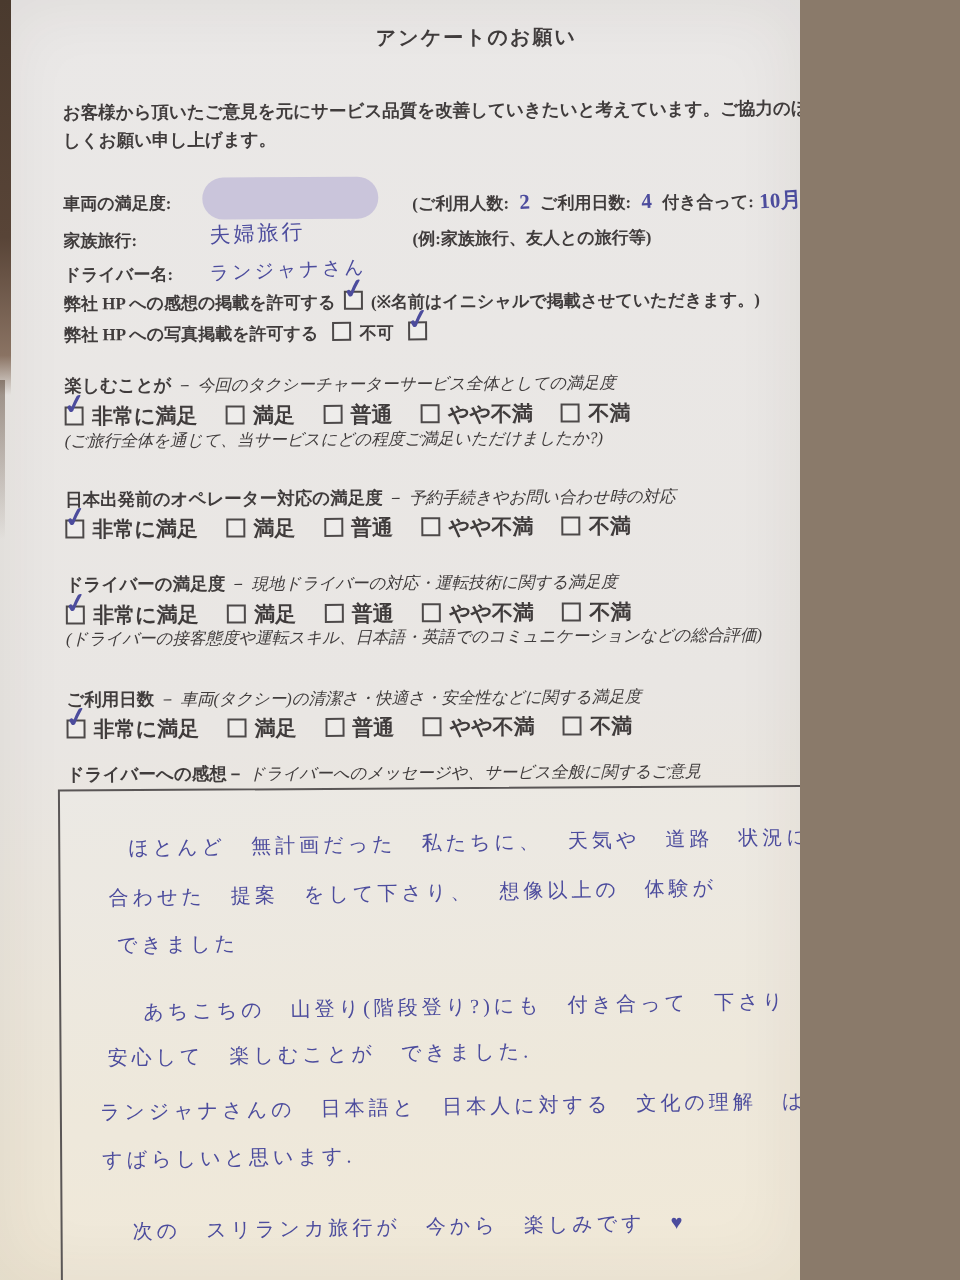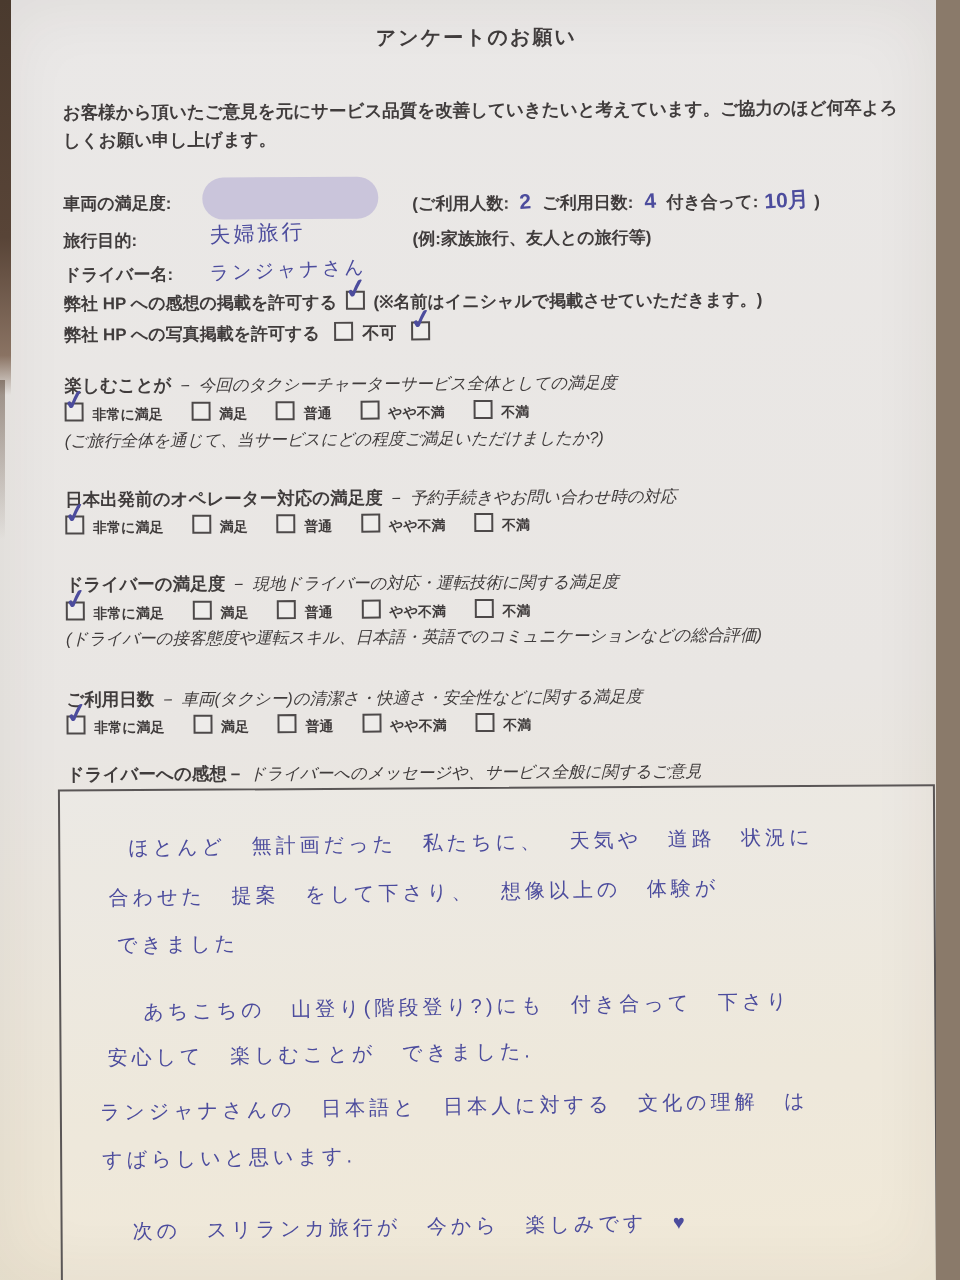--- a/index.html
+++ b/index.html
@@ -1,35 +1,35 @@
 <!DOCTYPE html>
 <html><head>
 <meta charset="utf-8">
 <style>
   html,body{margin:0;padding:0;}
   body{width:960px;height:1280px;overflow:hidden;background:#8a7a6a;font-family:"Liberation Sans",sans-serif;}
-  .photo{position:relative;width:936px;height:1280px;background:linear-gradient(175deg,#eae8e7 0%,#e9e6e3 55%,#ece5d6 85%,#efe6d2 100%);overflow:hidden;box-shadow:inset 0 0 70px rgba(60,45,30,.07);}
+  .photo{position:relative;width:800px;height:1280px;background:linear-gradient(175deg,#eae8e7 0%,#e9e6e3 55%,#ece5d6 85%,#efe6d2 100%);overflow:hidden;box-shadow:inset 0 0 70px rgba(60,45,30,.07);font-family:Liberation Serif, serif;}
   .edge-strip{position:absolute;left:0;top:0;width:11px;height:395px;background:linear-gradient(180deg,#4a3a2e 0%,#584437 60%,#8a7363 90%,rgba(138,115,99,0) 100%);}
   .edge-strip2{position:absolute;left:0;top:380px;width:5px;height:160px;background:linear-gradient(180deg,rgba(90,70,55,.55),rgba(90,70,55,0));}
   .content{position:absolute;left:0;top:0;width:960px;height:1280px;transform:rotate(-0.35deg);color:#403c3c;}
 
   .title{position:absolute;top:24px;left:0;width:100%;text-align:center;font-size:20px;font-weight:bold;letter-spacing:2px;}
   .intro{position:absolute;top:96px;left:66px;width:836px;font-size:17.5px;font-weight:bold;line-height:1.6;}
 
   .lbl{font-weight:bold;font-size:17px;}
   .row{position:absolute;left:66px;font-size:17px;}
   .paren{font-weight:bold;font-size:17px;}
   .hand{color:#4c4c9d;font-size:21px;letter-spacing:3px;display:inline-block;transform:rotate(-2deg);}
   .hand-num{color:#4c4c9d;font-size:21px;font-weight:bold;padding:0 6px;display:inline-block;transform:rotate(-3deg);}
   .redact{position:absolute;left:205px;top:176px;width:176px;height:42px;border-radius:21px;background:#c8c3da;opacity:.95;}
 
   .cb{display:inline-block;width:15px;height:15px;border:2.4px solid #4d4949;position:relative;vertical-align:-2px;margin:0 4px;background:rgba(255,255,255,.25);}
   .cb .tick{display:none;}
   .cb.checked .tick{display:block;position:absolute;left:-3px;top:-17px;color:#4c4c9d;font-size:27px;font-weight:bold;transform:rotate(-10deg);line-height:1;}
-  .opt-label{font-weight:bold;font-size:14px;margin-right:20px;}
+  .opt-label{font-weight:bold;font-size:21px;margin-right:20px;}
   .sec-head{position:absolute;left:66px;font-size:17.5px;}
   .sec-head b{font-size:17.5px;}
   .sub{font-style:italic;font-weight:normal;font-size:16.5px;}
   .note{position:absolute;left:66px;font-style:italic;font-size:16.5px;}
 
   .comment-box{position:absolute;left:57px;top:787px;width:873px;height:520px;border:2.5px solid #5a5656;background:rgba(255,255,255,.12);}
   .cline{position:absolute;color:#4c4c9d;font-size:20px;letter-spacing:4px;word-spacing:16px;white-space:nowrap;transform:rotate(-0.6deg);}
 </style>
 </head>
 <body>
@@ -51,21 +51,21 @@
       <span class="paren">(ご利用人数:</span>
       <span class="hand-num">2</span>
       <span class="paren">ご利用日数:</span>
       <span class="hand-num">4</span>
       <span class="paren">付き合って:</span>
       <span class="hand-num" style="padding:0 1px;">10月</span>
       <span class="paren">)</span>
     </div>
 
     <div class="row" style="top:227px;">
-      <span class="lbl">旅行目的:</span>
+      <span class="lbl">家族旅行:</span>
     </div>
     <div class="row" style="top:218px;left:212px;">
       <span class="hand">夫婦旅行</span>
     </div>
     <div class="row" style="top:227px;left:415px;">
       <span class="paren">(例:家族旅行、友人との旅行等)</span>
     </div>
 
     <div class="row" style="top:261px;">
       <span class="lbl">ドライバー名:</span>

